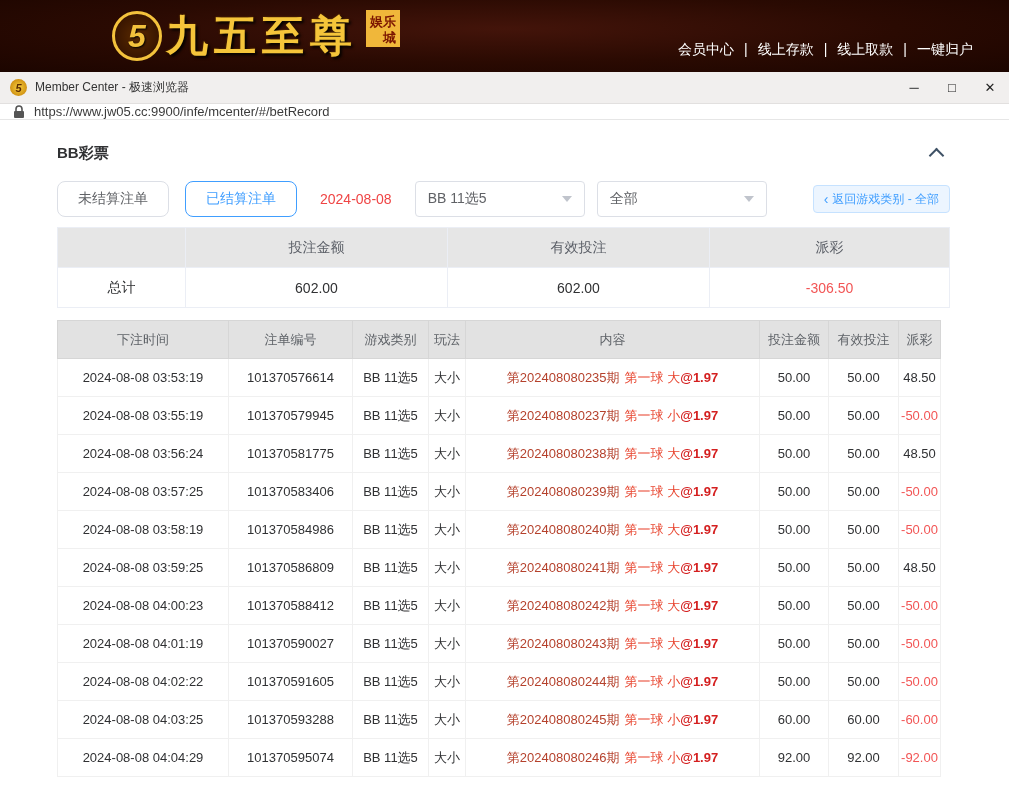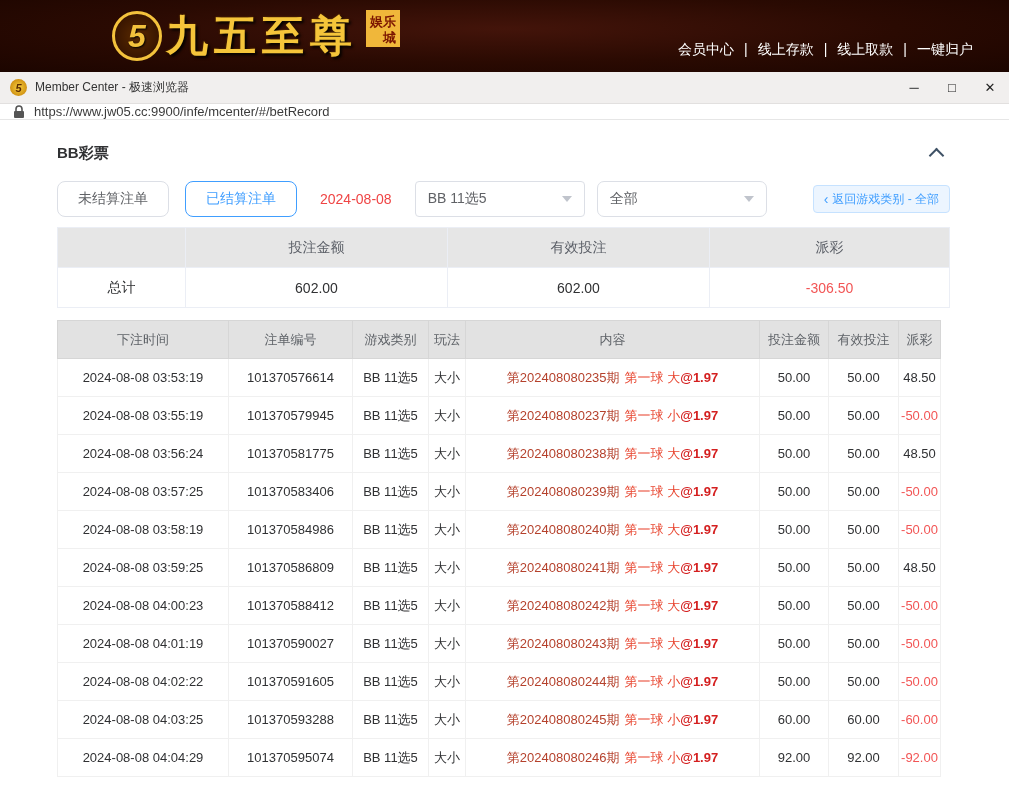--- a/index.html
+++ b/index.html
@@ -92,21 +92,21 @@
     display:flex; align-items:center; cursor:pointer; white-space:nowrap;
   }
   .btn.active { border-color:#409eff; color:#409eff; }
   .btn + .btn { margin-left:16px; }
   .date-text { margin:0 23px; font-size:14px; color:#ef4444; cursor:pointer; }
   .select {
     width:170px; height:36px; border:1px solid #dcdfe6; border-radius:4px;
     background:#fff; display:flex; align-items:center; justify-content:space-between;
     padding:0 12px; color:#606266; font-size:14px; cursor:pointer;
   }
-  .select + .select { margin-left:12px;border-radius:7px; }
+  .select + .select { margin-left:12px; }
   .caret-down {
     width:0; height:0; border-left:5px solid transparent; border-right:5px solid transparent;
     border-top:6px solid #c0c4cc;
   }
   .back-btn {
     margin-left:auto; height:28px; padding:0 10px;
     background:#ecf5ff; border:1px solid #c6e2ff; border-radius:4px;
     color:#409eff; font-size:12px; display:flex; align-items:center; cursor:pointer;
     white-space:nowrap;
   }

